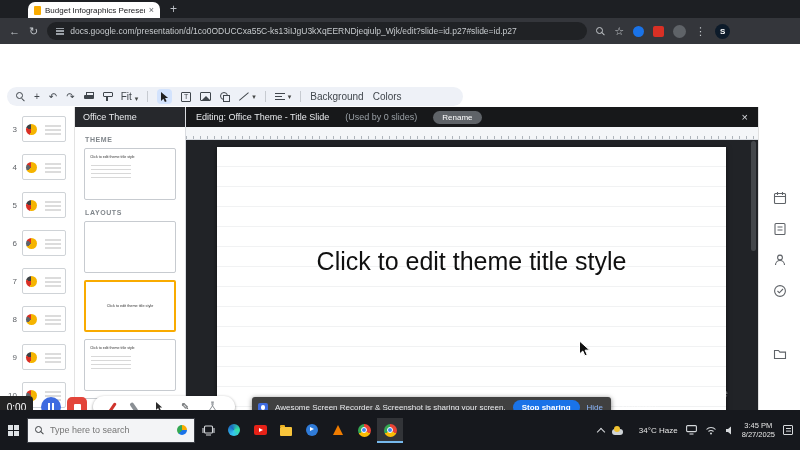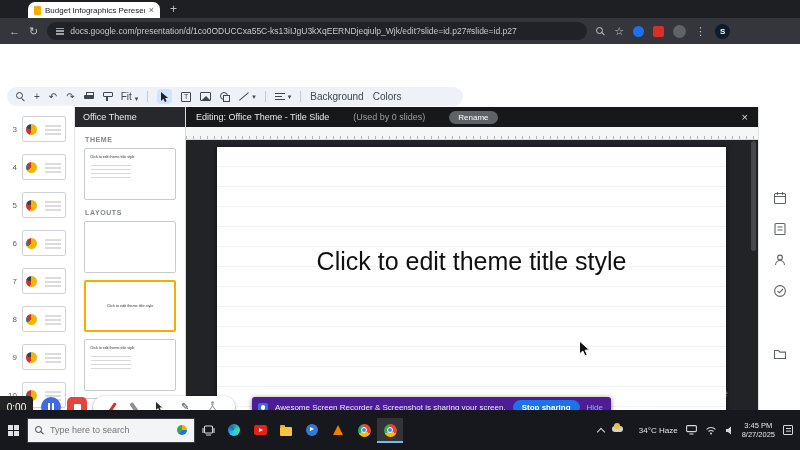--- a/index.html
+++ b/index.html
@@ -80,21 +80,21 @@
   .thead{height:20px;background:#26282c;color:#e8eaed;font-size:9px;display:flex;align-items:center;padding-left:8px}
   .tsec{font-size:7px;letter-spacing:.6px;color:#80868b;font-weight:bold;margin:9px 0 5px 10px}
   .tthumb{width:92px;height:52px;border:1px solid #c7cbd0;border-radius:2px;margin:0 0 7px 9px;position:relative;background:#fff;overflow:hidden}
   .tthumb.sel{border:2px solid #f9ab00}
   .mt-center{position:absolute;left:2px;right:2px;top:20px;font-size:5px;color:#333;text-align:center;transform:scale(.75)}
   .mt-left{position:absolute;left:5px;top:5px;font-size:5px;color:#333;transform:scale(.72);transform-origin:left top}
   .mlines{position:absolute;left:6px;top:16px;width:40px;height:1px;background:#d8d8d8;box-shadow:0 4px 0 #d8d8d8,0 8px 0 #d8d8d8,0 12px 0 #d8d8d8}
 
   
   .canvas{position:absolute;left:186px;top:107px;width:572px;bottom:26px;background:#212327;overflow:hidden}
-  .ebar{height:20px;background:#17181a;display:flex;align-items:center;padding:0 10px;gap:24px}
+  .ebar{height:20px;background:#17181a;display:flex;align-items:center;padding:0 10px;gap:16px}
   .etext{font-size:9px;color:#e8eaed;white-space:nowrap}
   .eused{font-size:9px;color:#9aa0a6;white-space:nowrap}
   .rename{background:#5f6368;color:#fff;font-size:8px;border-radius:9px;padding:2px 9px;border:none}
   .ex{margin-left:auto;color:#dadce0;font-size:11px}
   .ruler{height:13px;background:#f4f6f8;border-bottom:1px solid #d9dde2;background-image:repeating-linear-gradient(90deg,#aeb4ba 0 1px,transparent 1px 7px);background-size:100% 4px;background-position:0 9px;background-repeat:no-repeat}
   .slide{position:absolute;left:31px;top:40px;width:509px;height:286px;background:#fff;box-shadow:0 1px 5px rgba(0,0,0,.55);background-image:repeating-linear-gradient(180deg,#fff 0 19px,#f1f2f3 19px 20px)}
   .stitle{position:absolute;left:0;right:0;top:100px;text-align:center;font-size:25px;color:#101010}
   .vsb{position:absolute;right:2px;top:34px;width:5px;height:110px;background:#5c5f64;border-radius:3px;opacity:.6}
   .ccursor{position:absolute;left:392px;top:233px}
   .wm{position:absolute;left:430px;top:264px;pointer-events:none}
@@ -110,21 +110,21 @@
   .rec-pause{position:absolute;left:41px;top:397px;width:20px;height:20px;border-radius:50%;background:#3e6be0;display:flex;align-items:center;justify-content:center;gap:2px;z-index:5;border:none}
   .rec-pause i{display:block;width:2.2px;height:8px;background:#fff}
   .rec-stop{position:absolute;left:67px;top:397px;width:20px;height:20px;border-radius:5px;background:#e3453a;display:flex;align-items:center;justify-content:center;z-index:5;border:none}
   .rec-stop i{display:block;width:7px;height:7px;background:#fff;border-radius:1px}
   .rec-tools{position:absolute;left:93px;top:396px;width:142px;height:22px;background:#fff;border-radius:12px;box-shadow:0 1px 3px rgba(0,0,0,.45);display:flex;align-items:center;justify-content:space-around;padding:0 9px;z-index:5}
   .tool-pen{width:3px;height:11px;background:#d0342c;border-radius:2px;transform:rotate(35deg)}
   .tool-marker{width:4px;height:11px;background:#8a8f94;border-radius:2px;transform:rotate(-35deg)}
   .tool-pencil{font-size:10px;color:#3c4043;line-height:1}
 
   
-  .notif{position:absolute;left:252px;top:397px;height:21px;background:#4c1d95;border-radius:3px;display:flex;align-items:center;padding:0 8px 0 6px;gap:7px;box-shadow:0 1px 5px rgba(0,0,0,.5);z-index:5}
+  .notif{position:absolute;left:252px;top:397px;height:21px;background:#404040;border-radius:3px;display:flex;align-items:center;padding:0 8px 0 6px;gap:7px;box-shadow:0 1px 5px rgba(0,0,0,.5);z-index:5}
   .nicon{width:10px;height:10px;border-radius:2px;background:#3e6be0;position:relative;flex:none}
   .nicon::after{content:"";position:absolute;inset:2.6px;border-radius:50%;background:#fff}
   .ntext{font-size:8px;color:#e8eaed;white-space:nowrap}
   .nstop{background:#1a73e8;color:#fff;font-size:8px;font-weight:bold;padding:3px 9px;border-radius:10px;border:none;white-space:nowrap}
   .nhide{color:#8ab4f8;font-size:8px}
 
   
   .taskbar{position:absolute;left:0;right:0;bottom:0;height:40px;background:#16181d;display:flex;align-items:center;z-index:6}
   .tstart{width:27px;height:25px;display:flex;align-items:center;justify-content:center}
   .win{width:11px;height:11px;display:grid;grid-template-columns:1fr 1fr;grid-template-rows:1fr 1fr;gap:1px}
@@ -140,21 +140,21 @@
   .fold{width:12px;height:9px;background:#f8c43b;border-radius:1px;position:relative;margin-top:2px}
   .fold::before{content:"";position:absolute;top:-2px;left:0;width:5px;height:2px;background:#e8ae1f;border-radius:1px 1px 0 0}
   .med{width:12px;height:12px;border-radius:50%;background:#2f7bd9;position:relative}
   .med::after{content:"";position:absolute;left:4.4px;top:3.2px;border-left:4.4px solid #fff;border-top:2.8px solid transparent;border-bottom:2.8px solid transparent}
   .vlci{width:0;height:0;border-left:5px solid transparent;border-right:5px solid transparent;border-bottom:10px solid #f07c00}
   .chr{width:13px;height:13px;border-radius:50%;background:conic-gradient(#ea4335 0 120deg,#fbbc05 0 240deg,#34a853 0 360deg);position:relative}
   .chr::after{content:"";position:absolute;inset:3.4px;background:#4285f4;border:1px solid #fff;border-radius:50%}
   .edgei{width:12px;height:12px;border-radius:50%;background:conic-gradient(from 200deg,#35c1f1,#1b6ac2,#35e0a1,#35c1f1)}
   .tray{margin-left:auto;display:flex;align-items:center;gap:8px;padding-right:7px;height:25px}
   .chev{width:6px;height:6px;border-left:1.5px solid #d5d8db;border-top:1.5px solid #d5d8db;transform:rotate(45deg);margin-top:3px}
-  .weather{display:flex;align-items:flex-start;gap:16px}
+  .weather{display:flex;align-items:flex-end;gap:16px}
   .cloud{width:11px;height:6px;background:#cfd3d7;border-radius:6px;position:relative}
   .cloud::before{content:"";position:absolute;left:2px;top:-3px;width:6px;height:6px;border-radius:50%;background:#f0c230}
   .wtext{font-size:8px;color:#e6e6e6;white-space:nowrap}
   .clock{font-size:7.5px;color:#e6e6e6;text-align:center;line-height:9px;white-space:nowrap}
   .ac{width:10px;height:10px;border:1.2px solid #d5d8db;border-radius:1px;position:relative}
   .ac::after{content:"";position:absolute;left:1.6px;top:2.2px;width:5px;height:1.2px;background:#d5d8db;box-shadow:0 2.6px 0 #d5d8db}
 </style>
 </head>
 <body>
 

